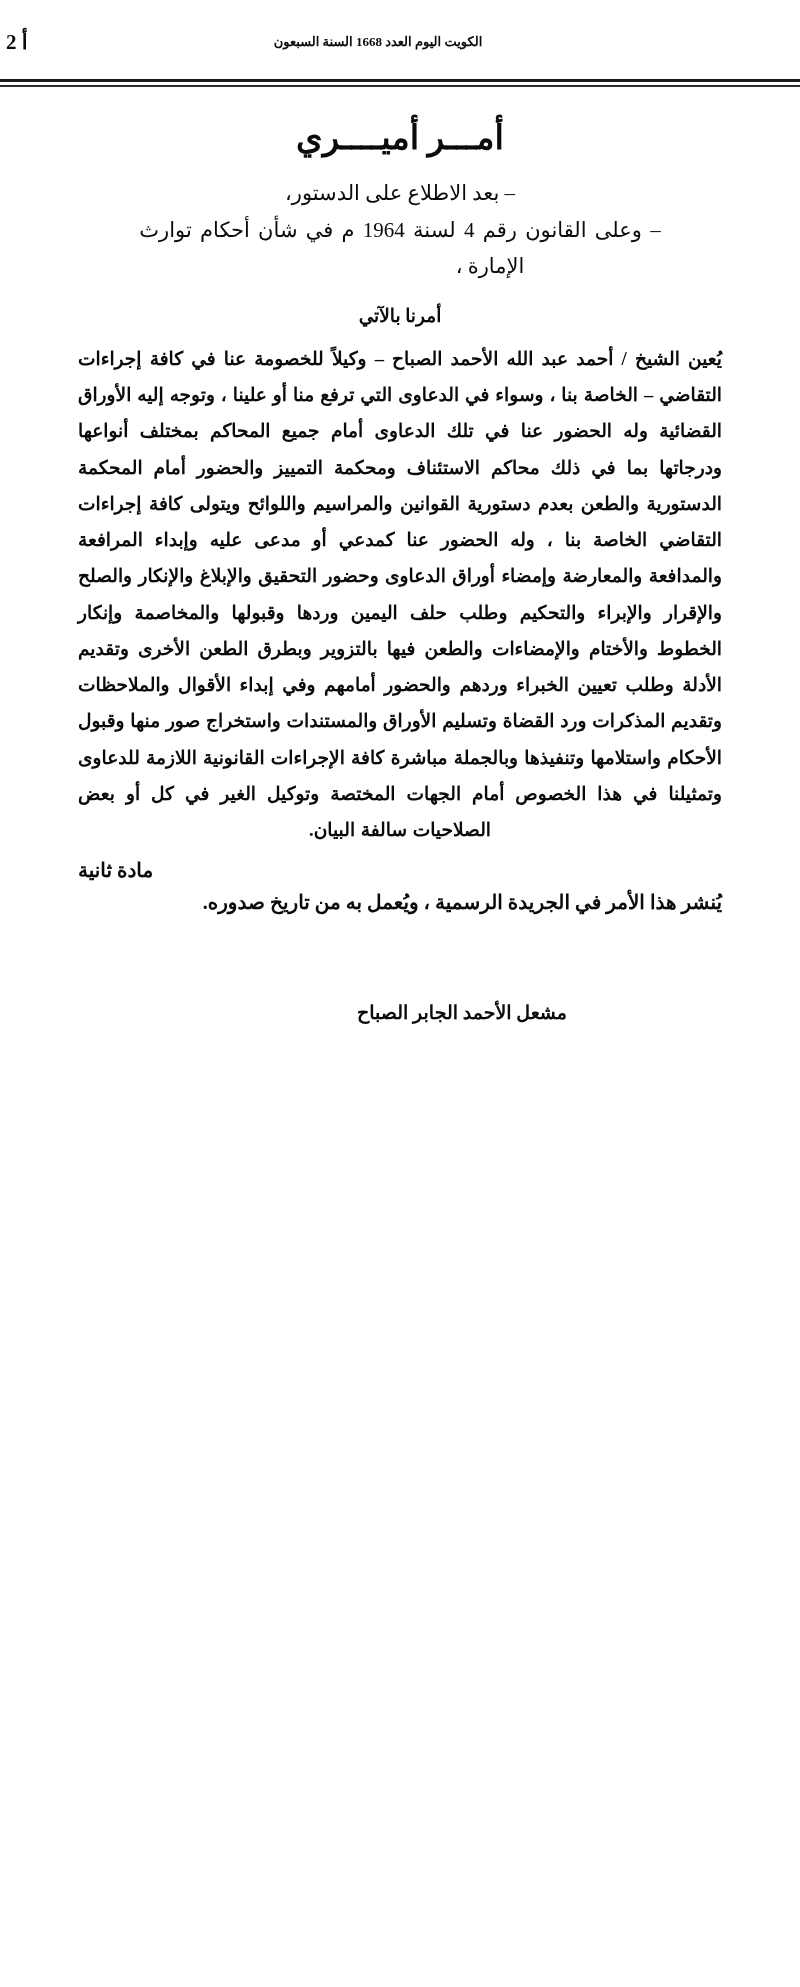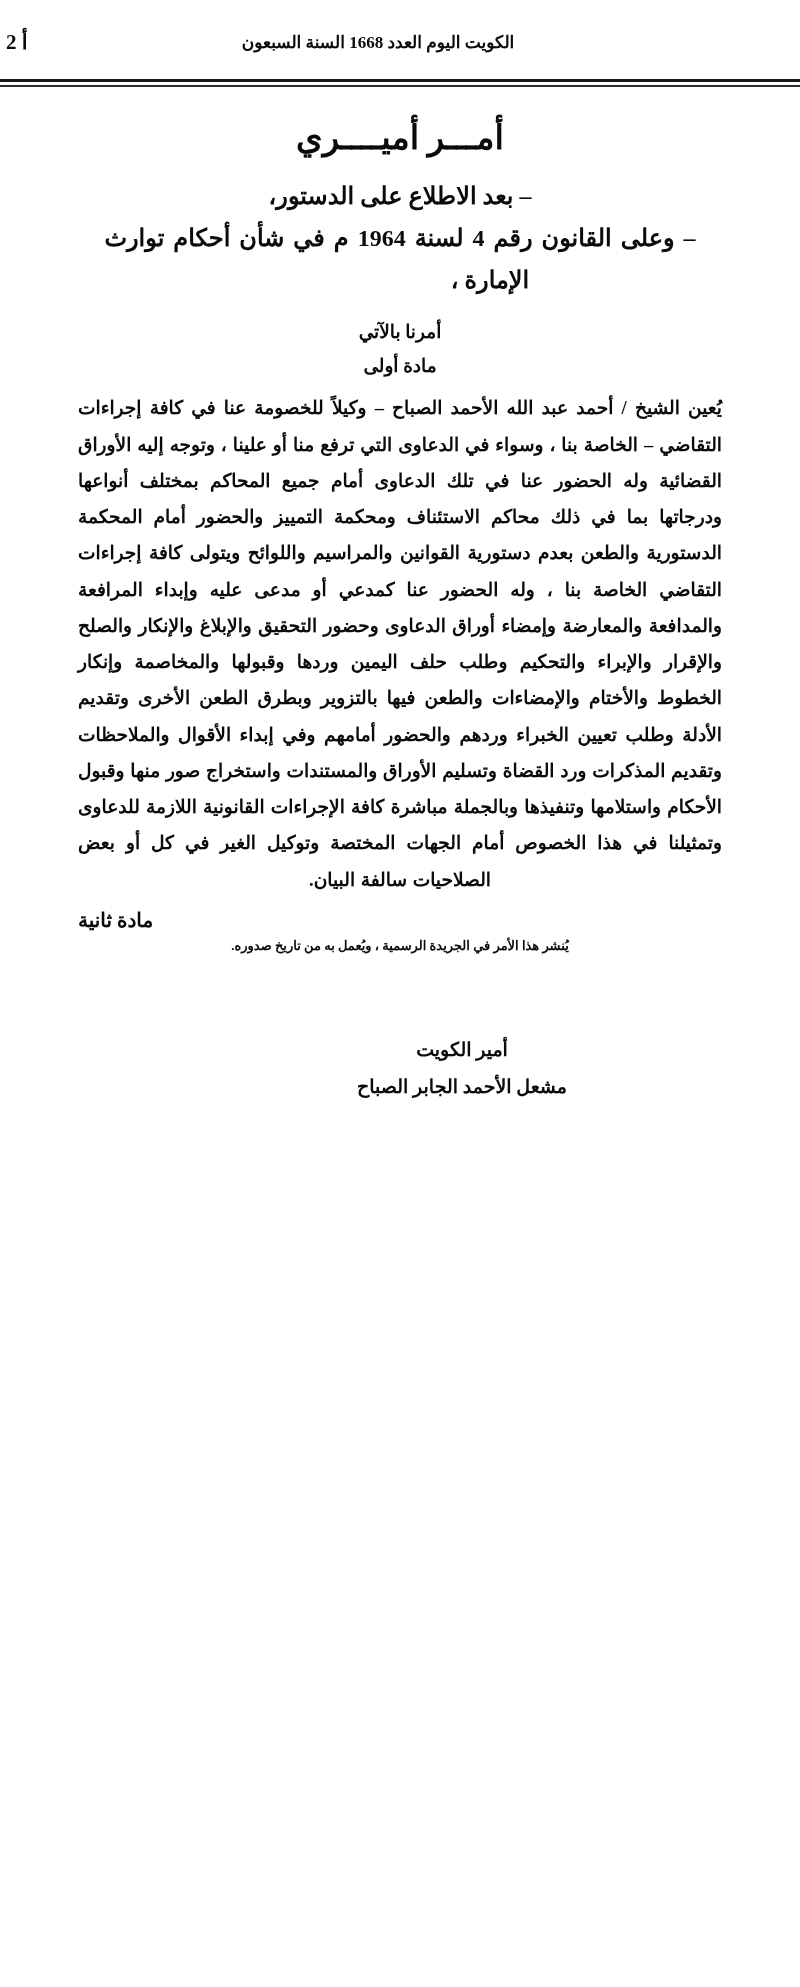--- a/index.html
+++ b/index.html
@@ -27,21 +27,21 @@
 
   
   .masthead {
     position: relative;
     height: 84px;
     display: flex;
     align-items: center;
     justify-content: center;
   }
   .masthead-title {
-    font-size: 17px;
+    font-size: 13px;
     font-weight: 700;
     letter-spacing: 0px;
     white-space: nowrap;
     transform: translateX(-22px);
     text-align: center;
   }
   .folio {
     position: absolute;
     left: -72px;
     top: 50%;
@@ -92,22 +92,22 @@
     font-size: 24px;
     font-weight: 700;
     line-height: 1.65;
     margin: 24px 0 0 0;
   }
 
   
   .preamble {
     margin: 16px 0 0 0;
     text-align: center;
-    font-size: 24px;
-    font-weight: 700;
+    font-size: 21px;
+    font-weight: 400;
     line-height: 1.75;
   }
   .preamble .clause {
     display: block;
   }
   .preamble .clause.wide {
     text-align: center;
     word-spacing: 3px;
   }
   .preamble .tail {
@@ -138,22 +138,22 @@
     word-spacing: 1px;
   }
 
   .article-head {
     text-align: left;
     font-size: 20px;
     font-weight: 700;
     margin: 10px 0 2px 0;
   }
   .article-body {
-    text-align: center;
-    font-size: 13px;
+    text-align: right;
+    font-size: 20px;
     font-weight: 700;
     line-height: 1.8;
     margin: 0;
   }
 
   
   .signature {
     margin: 74px 0 0 0;
     text-align: center;
     font-size: 19px;
@@ -193,27 +193,25 @@
 
 
   <div class="preamble">
     <span class="clause">– بعد الاطلاع على الدستور،</span>
     <span class="clause wide">– وعلى القانون رقم 4 لسنة 1964 م   في شأن أحكام توارث</span>
     <span class="tail">الإمارة ،</span>
   </div>
 
   <div class="center-line">أمرنا بالآتي</div>
 
-  <div class="center-line tight">مادة أولى</div>
 
   <p class="body-text">يُعين الشيخ / أحمد عبد الله الأحمد الصباح – وكيلاً للخصومة عنا في كافة إجراءات التقاضي – الخاصة بنا ، وسواء في الدعاوى التي ترفع منا أو علينا ، وتوجه إليه الأوراق القضائية وله الحضور عنا في تلك الدعاوى أمام جميع المحاكم بمختلف أنواعها ودرجاتها بما في ذلك محاكم الاستئناف ومحكمة التمييز والحضور أمام المحكمة الدستورية والطعن بعدم دستورية القوانين والمراسيم واللوائح ويتولى كافة إجراءات التقاضي الخاصة بنا ، وله الحضور عنا كمدعي أو مدعى عليه وإبداء المرافعة والمدافعة والمعارضة وإمضاء أوراق الدعاوى وحضور التحقيق والإبلاغ والإنكار والصلح والإقرار والإبراء والتحكيم وطلب حلف اليمين وردها وقبولها والمخاصمة وإنكار الخطوط والأختام والإمضاءات والطعن فيها بالتزوير وبطرق الطعن الأخرى وتقديم الأدلة وطلب تعيين الخبراء وردهم والحضور أمامهم وفي إبداء الأقوال والملاحظات وتقديم المذكرات ورد القضاة وتسليم الأوراق والمستندات واستخراج صور منها وقبول الأحكام واستلامها وتنفيذها وبالجملة مباشرة كافة الإجراءات القانونية اللازمة للدعاوى وتمثيلنا في هذا الخصوص أمام الجهات المختصة وتوكيل الغير في كل أو بعض الصلاحيات سالفة البيان.</p>
 
   <div class="article-head">مادة ثانية</div>
 
   <p class="article-body">يُنشر هذا الأمر في الجريدة الرسمية ، ويُعمل به من تاريخ صدوره.</p>
 
   <div class="signature">
-    <span class="role">أمير الكويت</span>
     <span class="name">مشعل الأحمد الجابر الصباح</span>
   </div>
 
 
 </div>
 
 </body></html>

